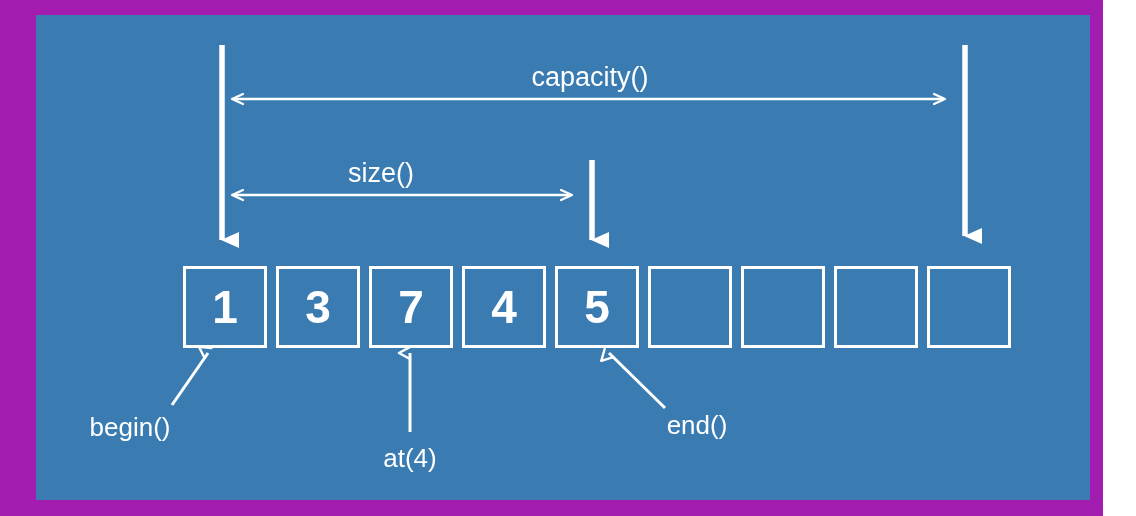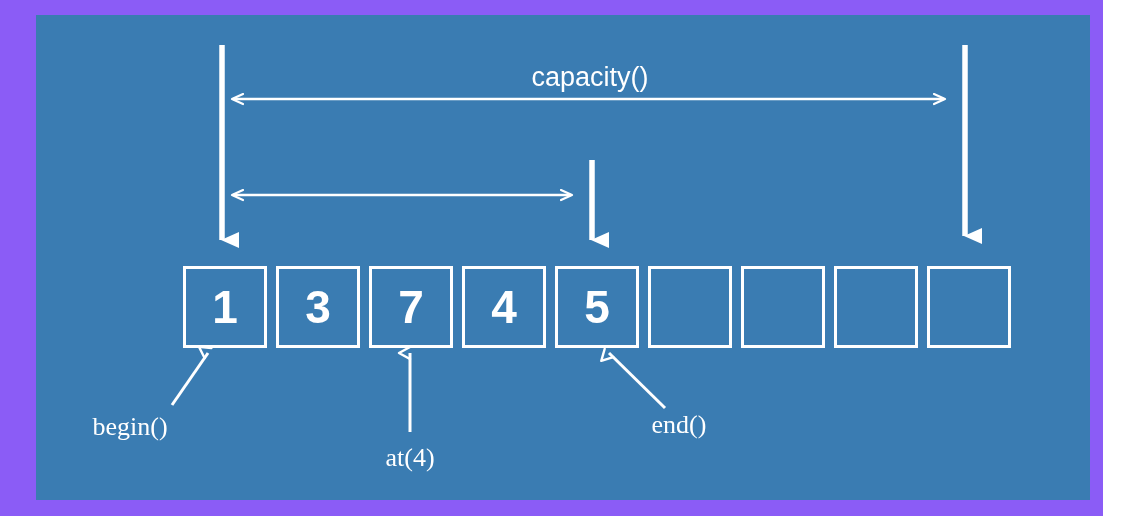--- a/index.html
+++ b/index.html
@@ -10,21 +10,21 @@
   body {
     width: 1136px;
     height: 516px;
     font-family: "Liberation Sans", sans-serif;
     overflow: hidden;
   }
   #canvas {
     position: relative;
     width: 1103px;
     height: 516px;
-    background: #8b5cf6;
+    background: #a21caf;
   }
   .board {
     position: absolute;
     left: 36px;
     top: 15px;
     width: 1054px;
     height: 485px;
     background: #3a7cb2;
   }
   #svg-layer {
@@ -54,21 +54,21 @@
     color: #ffffff;
     font-family: "Liberation Sans", sans-serif;
     font-size: 27px;
     font-weight: normal;
     white-space: nowrap;
     text-align: center;
   }
   .ptr-label {
     position: absolute;
     color: #ffffff;
-    font-family: Liberation Serif, serif;
+    font-family: Liberation Sans, sans-serif;
     font-size: 26px;
     font-weight: normal;
     white-space: nowrap;
     text-align: center;
   }
 </style>
 </head>
 <body>
 
 <div id="canvas">
@@ -113,27 +113,28 @@
     </g>
     <g>
       <line x1="410" y1="432" x2="410" y2="353" stroke="#ffffff" stroke-width="3" marker-end="url(#ah-thin-up)"></line>
     </g>
     <g>
       <line x1="665" y1="408" x2="609" y2="353" stroke="#ffffff" stroke-width="3" marker-end="url(#ah-thin-up)"></line>
     </g>
   </svg>
 
   <div class="dim-label" style="left:470px; top:62px; width:240px;">capacity()</div>
+  <div class="dim-label" style="left:301px; top:158px; width:160px;">size()</div>
 
   <div class="cell" style="left:183px;">1</div>
   <div class="cell" style="left:276px;">3</div>
   <div class="cell" style="left:369px;">7</div>
   <div class="cell" style="left:462px;">4</div>
   <div class="cell" style="left:555px;">5</div>
   <div class="cell" style="left:648px;"></div>
   <div class="cell" style="left:741px;"></div>
   <div class="cell" style="left:834px;"></div>
   <div class="cell" style="left:927px;"></div>
 
   <div class="ptr-label" style="left:50px; top:412px; width:160px;">begin()</div>
   <div class="ptr-label" style="left:340px; top:443px; width:140px;">at(4)</div>
-  <div class="ptr-label" style="left:609px; top:410px; width:140px;">end()</div>
+  <div class="ptr-label" style="left:627px; top:410px; width:140px;">end()</div>
 </div>
 
 </body></html>

